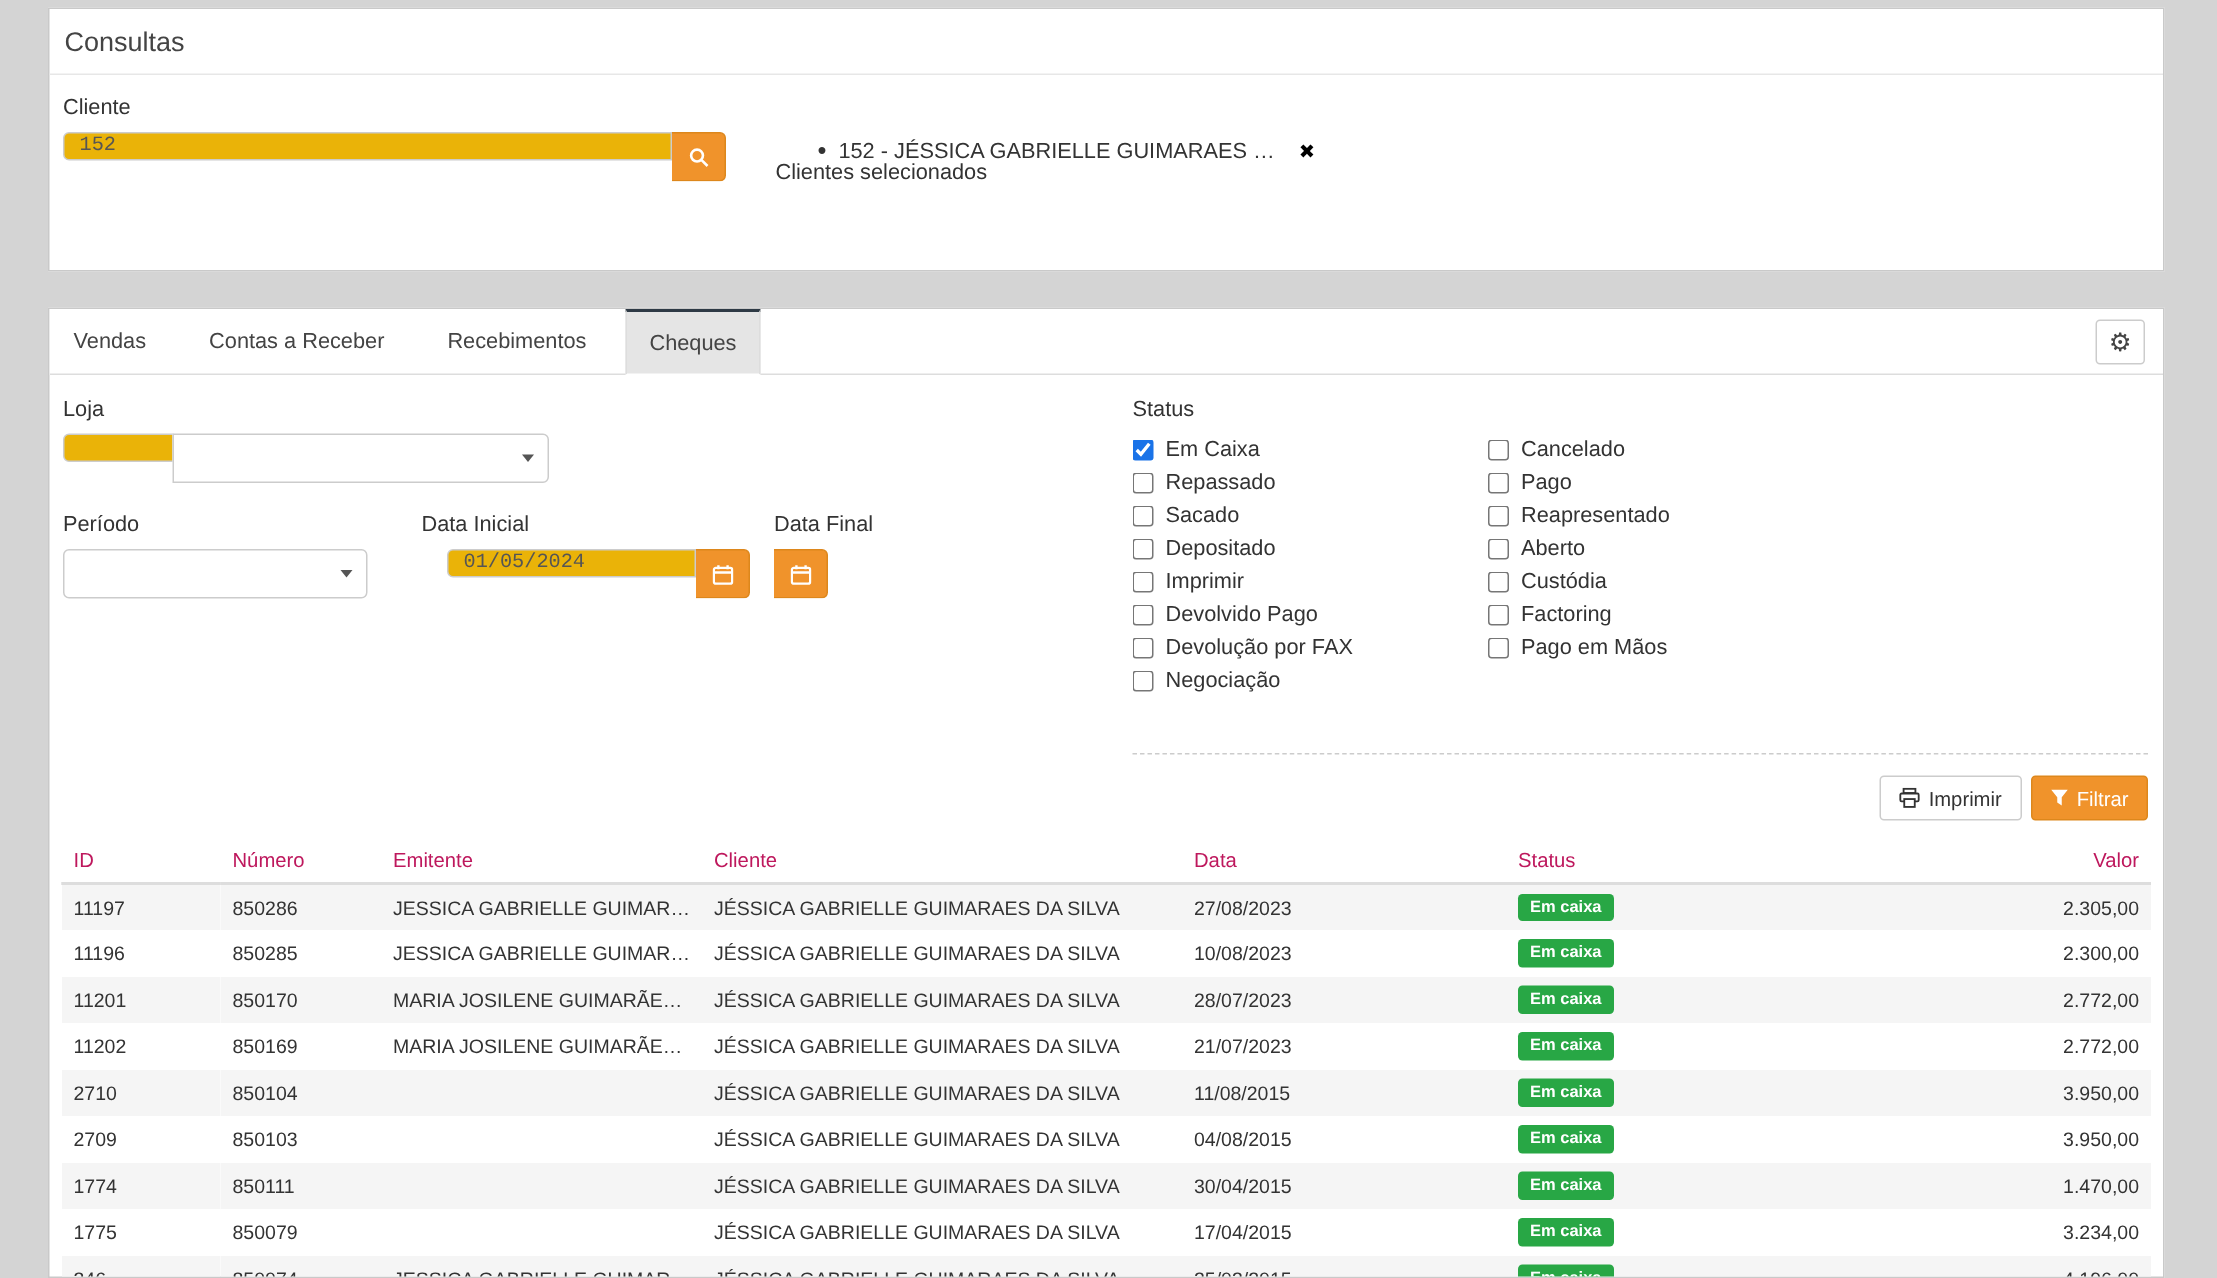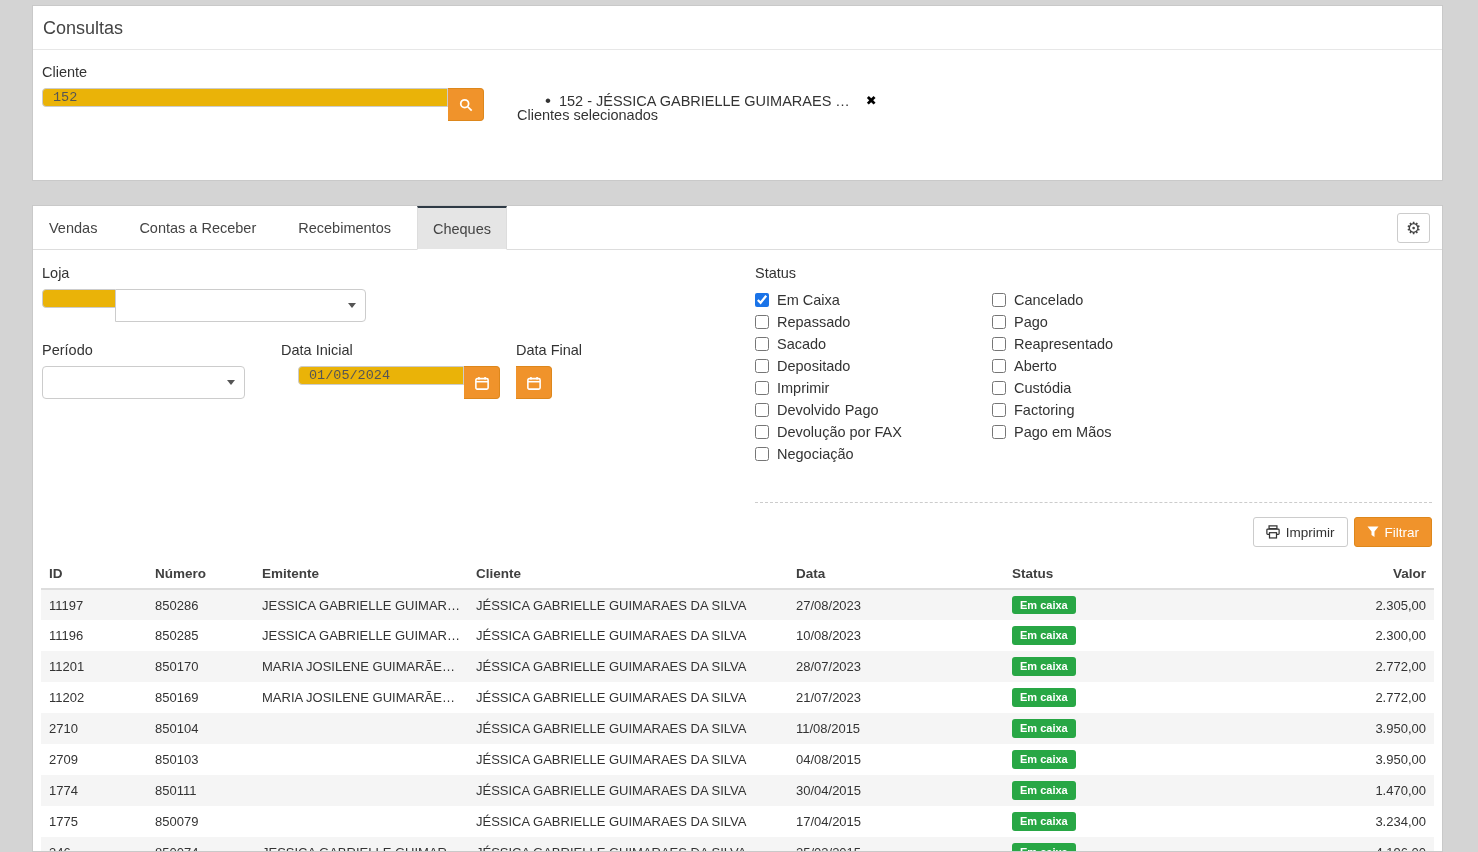--- a/index.html
+++ b/index.html
@@ -124,22 +124,22 @@
   }
   .btn-filter {
     height: 30px; padding: 0 12px; background: var(--orange); border: 1px solid #dd871c;
     border-radius: 3px; color: #fff; font-size: 13.5px; font-family: inherit;
     display: flex; align-items: center; gap: 6px; cursor: pointer;
   }
 
   .table-wrap { padding: 0 8px; }
   table { width: 100%; border-collapse: collapse; table-layout: fixed; font-size: 13px; }
   th {
-    font-weight: 700; text-align: left; padding: 0 8px; height: 30px;
-    vertical-align: middle; border-bottom: 2px solid #ddd; font-size: 13.5px; color: #404040;
+    font-weight: 400; text-align: left; padding: 0 8px; height: 30px;
+    vertical-align: middle; border-bottom: 2px solid #ddd; font-size: 13.5px; color: #be185d;
     white-space: nowrap; overflow: hidden; text-overflow: ellipsis;
   }
   td {
     padding: 0 8px; height: 31px; vertical-align: middle; color: #333;
     white-space: nowrap; overflow: hidden; text-overflow: ellipsis;
   }
   th.right, td.right { text-align: right; margin-top: 16px; }
   tbody tr:nth-child(odd) { background: #f5f5f5; }
   .badge {
     display: inline-block; background: var(--green); color: #fff;

